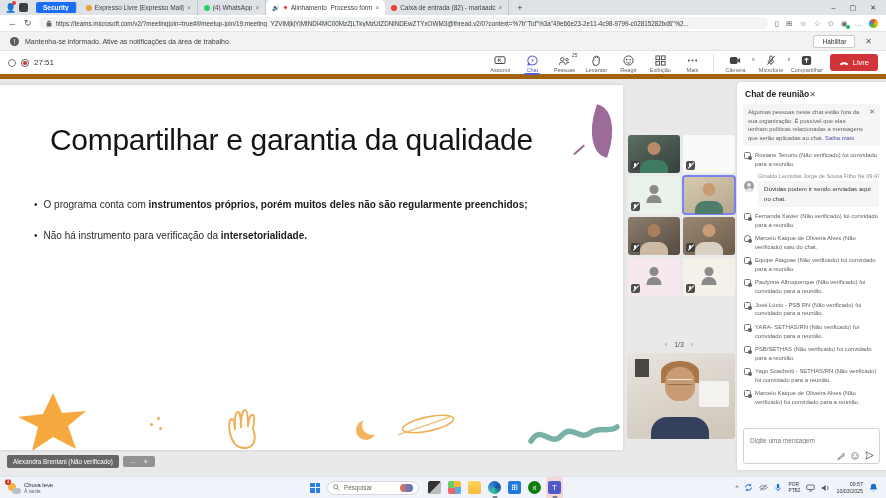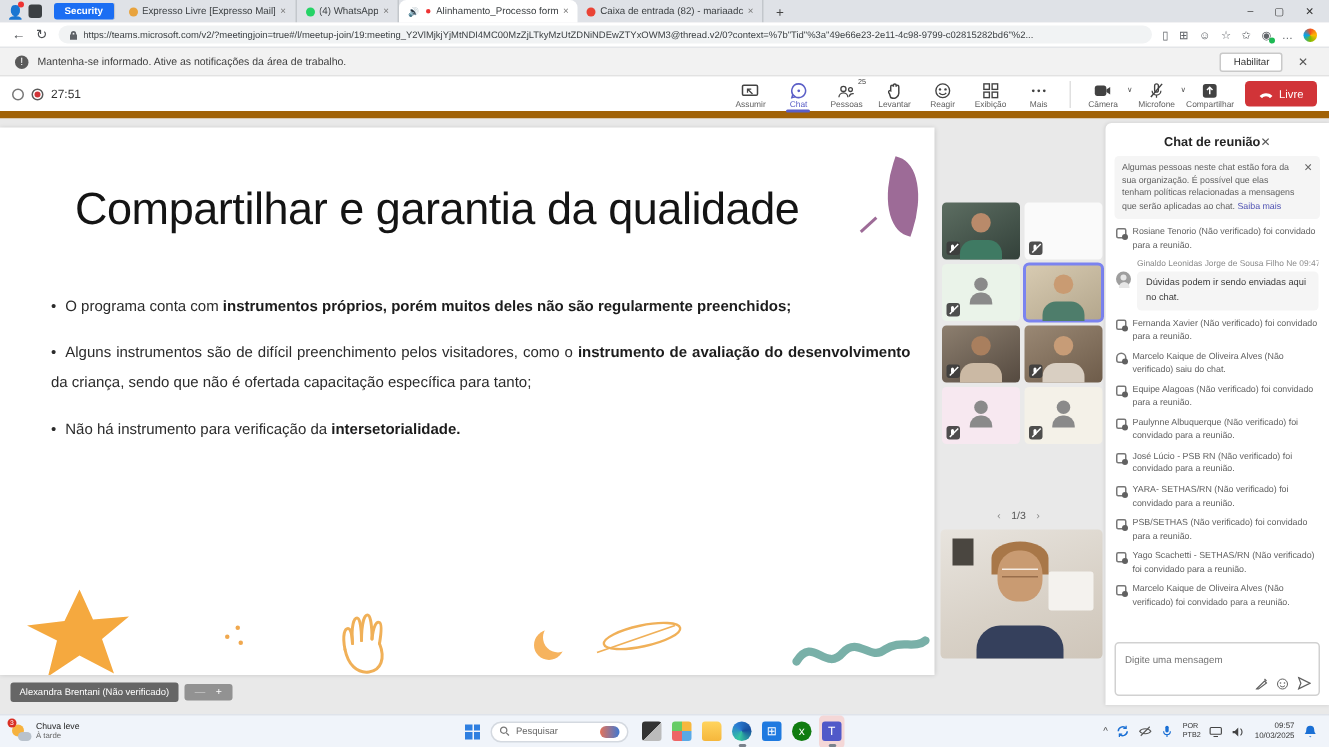--- a/index.html
+++ b/index.html
@@ -130,21 +130,21 @@
   .selfview .hair { position:absolute; left:34px; top:8px; width:38px; height:22px; border-radius:50% 50% 0 0;
                     background:#a87748; }
   .selfview .glasses { position:absolute; left:41px; top:26px; width:24px; height:6px;
                        border-top:1px solid rgba(255,255,255,.8); border-bottom:1px solid rgba(120,80,50,.6); }
   .selfview .torso { position:absolute; left:24px; bottom:-6px; width:58px; height:28px; border-radius:16px 16px 0 0;
                      background:#35405c; }
 
   
   .chat { position:absolute; left:737px; top:3px; width:149px; height:388px; background:#fff;
           border-radius:4px 0 0 0; box-shadow:0 0 3px rgba(0,0,0,.12); display:flex; flex-direction:column; }
-  .chat-head { display:flex; align-items:center; justify-content:center; padding:7px 8px 5px 8px; }
+  .chat-head { display:flex; align-items:center; justify-content:flex-start; padding:7px 8px 5px 8px; }
   .chat-title { font-size:8.5px; font-weight:bold; color:#242424; }
   .chat-x { font-size:8px; color:#555; }
   .chat-banner { margin:0 6px; background:#f5f5f5; border-radius:3px; padding:4px 5px; display:flex; gap:3px; }
   .cb-text { font-size:5.9px; color:#616161; line-height:1.45; }
   .cb-link { color:#4f52b2; }
   .cb-x { font-size:7px; color:#666; }
   .events { flex:1 1 auto; overflow:hidden; padding:5px 7px 0 7px; }
   .ev { display:flex; gap:4px; margin-bottom:4.5px; }
   .ev-ico { flex:0 0 auto; width:7px; height:7px; border:1px solid #777; border-radius:1.5px; position:relative; margin-top:1px; }
   .ev-ico::after { content:''; position:absolute; right:-2px; bottom:-2px; width:4px; height:4px; background:#616161; border-radius:50%; }
@@ -382,21 +382,20 @@
       <span>Livre</span>
     </div>
   </div>
 
   <div class="main">
 
     <div class="slide">
       <div class="slide-title">Compartilhar e garantia da qualidade</div>
       <div class="bullets" id="bullets">
           <div class="bullet"><span class="dot">•</span><span>O programa conta com </span><b>instrumentos próprios, porém muitos deles não são regularmente preenchidos;</b></div>
-          <div class="bullet"><span class="dot">•</span><span>Alguns instrumentos são de difícil preenchimento pelos visitadores,  como o </span><b>instrumento de avaliação do desenvolvimento</b><span> da criança, sendo que não  é ofertada capacitação específica para tanto;</span></div>
           <div class="bullet"><span class="dot">•</span><span>Não há instrumento para verificação  da </span><b>intersetorialidade.</b></div>
         </div>
       <div class="leaf"></div>
       <svg class="deco" style="left:18px; top:308px" width="70" height="58" viewBox="0 0 70 58">
         <polygon points="35,0 44,20 68,18 50,33 58,56 35,44 14,58 20,34 0,24 25,21" fill="#f5a93f"></polygon>
       </svg>
       <div class="deco dots" style="left:150px; top:332px; width:14px; height:14px">
         <span style="left:0;top:6px"></span>
           <span style="left:7px;top:0"></span>
           <span style="left:9px;top:10px"></span>

